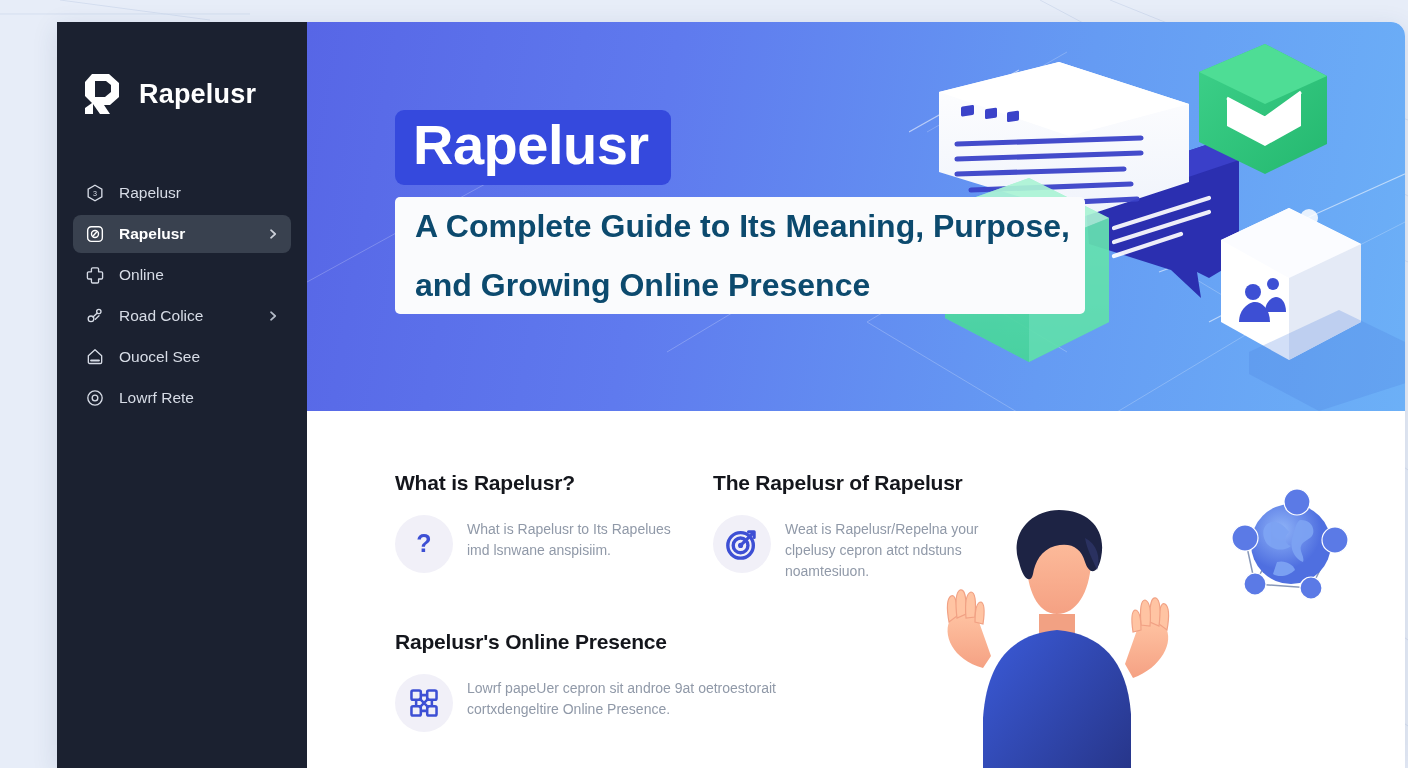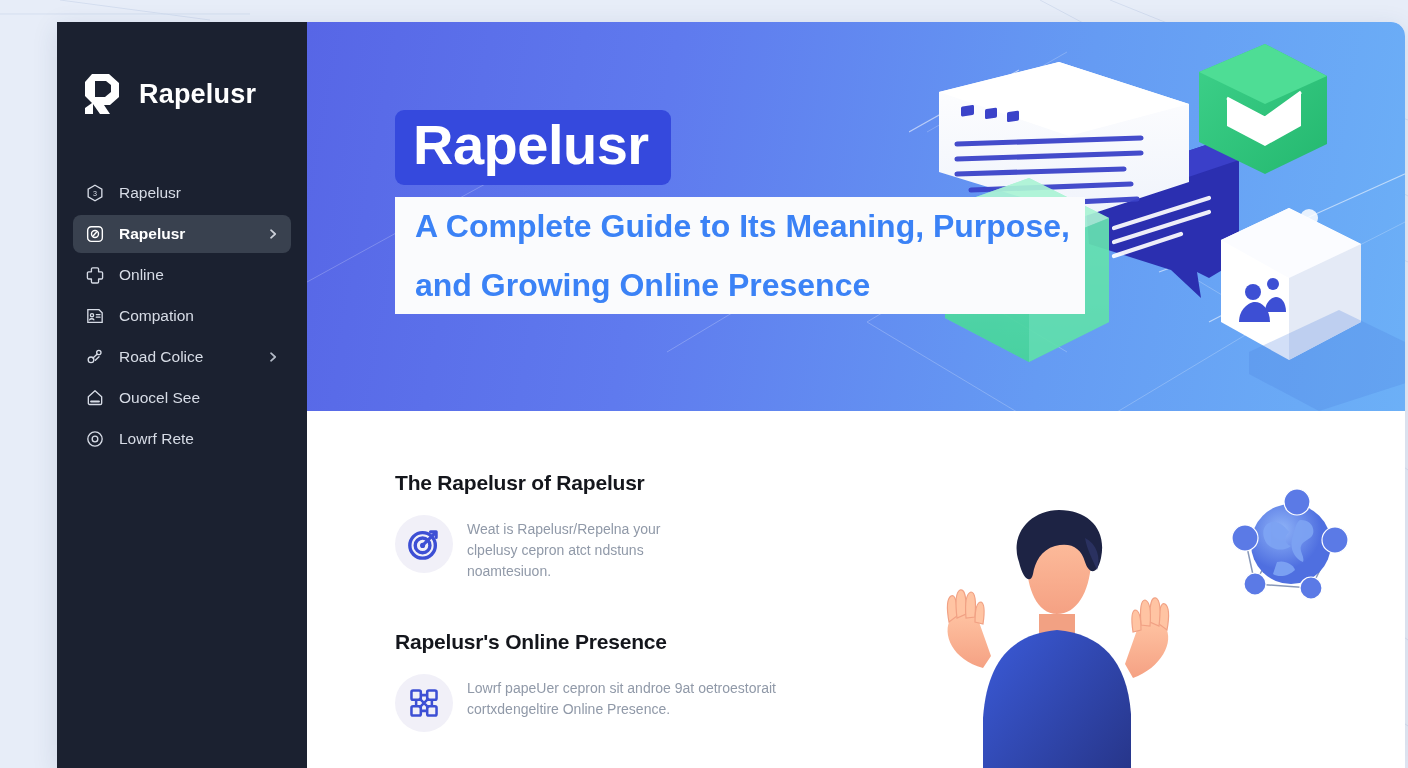--- a/index.html
+++ b/index.html
@@ -62,22 +62,22 @@
     overflow:hidden;
   }
   .hero-deco { position:absolute; inset:0; }
   .hero-copy { position:absolute; left:88px; top:88px; width:690px; z-index:4; }
   .hero-badge {
     display:inline-block; background:#3549dd; color:#fff;
     font-size:56px; font-weight:700; letter-spacing:-.5px;
     padding:6px 22px 12px 18px; border-radius:9px; line-height:1.02;
   }
   .hero-sub {
-    margin-top:12px; display:block; background:#fafbfd; color:#3b82f6;
-    border-radius:0; font-size:32px; font-weight:700; line-height:1.52;
+    margin-top:12px; display:block; background:#fafbfd; color:#0c4a6e;
+    border-radius:5px; font-size:32px; font-weight:700; line-height:1.52;
   }
   .hero-sub span { display:block; padding:5px 20px; white-space:nowrap; width:max-content; }
   .hero-art { position:absolute; right:-4px; top:0; width:500px; height:389px; z-index:3; }
 
   
   .content { position:relative; height:357px; background:#fff; }
   .sections { position:absolute; left:88px; top:60px; width:640px; z-index:3; }
   .sec-row { display:flex; gap:38px; }
   .sec { width:280px; }
   .sec.wide { width:400px; }
@@ -142,29 +142,20 @@
         </svg>
       </div>
 
       <div class="nav-item">
         <svg class="nav-ico" viewBox="0 0 24 24" fill="none" stroke="#d7dce6" stroke-width="1.6" stroke-linejoin="round">
           <path d="M9.2 3.4 h5.6 a1.5 1.5 0 0 1 1.5 1.5 v3.3 h3.3 a1.5 1.5 0 0 1 1.5 1.5 v5.6 a1.5 1.5 0 0 1 -1.5 1.5 h-3.3 v3.3 a1.5 1.5 0 0 1 -1.5 1.5 h-5.6 a1.5 1.5 0 0 1 -1.5 -1.5 v-3.3 h-3.3 a1.5 1.5 0 0 1 -1.5 -1.5 v-5.6 a1.5 1.5 0 0 1 1.5 -1.5 h3.3 v-3.3 a1.5 1.5 0 0 1 1.5 -1.5 z"></path>
         </svg>
         <span class="nav-label">Online</span>
       </div>
 
-      <div class="nav-item">
-        <svg class="nav-ico" viewBox="0 0 24 24" fill="none" stroke="#d7dce6" stroke-width="1.6" stroke-linecap="round">
-          <path d="M3.4 4.4 h13.4 l3.8 3.8 v11.4 h-17.2 z"></path>
-          <circle cx="8.4" cy="11" r="1.9"></circle>
-          <path d="M5.6 16.6 c.7-1.7 4.2-1.7 5 0"></path>
-          <path d="M13.6 10.3 h4.4 M13.6 13.4 h4.4"></path>
-        </svg>
-        <span class="nav-label">Compation</span>
-      </div>
 
       <div class="nav-item">
         <svg class="nav-ico" viewBox="0 0 24 24" fill="none" stroke="#d7dce6" stroke-width="1.6" stroke-linecap="round">
           <circle cx="7.2" cy="15.4" r="3.4"></circle>
           <circle cx="16.6" cy="6.6" r="2.6"></circle>
           <path d="M9.6 13.2 L14.4 8.6"></path>
           <path d="M12.4 16 L16.8 11.6"></path>
         </svg>
         <span class="nav-label">Road Colice</span>
         <svg class="nav-chev" viewBox="0 0 12 12" fill="none" stroke="#cfd6e2" stroke-width="1.7" stroke-linecap="round" stroke-linejoin="round">
@@ -292,20 +283,31 @@
         <path d="M340 330 L430 288 L500 322 L500 360 L410 389 L340 352 Z" fill="#4a7fe0" opacity=".25"></path>
       </svg>
     </div>
 
     <div class="content">
 
       <div class="sections">
 
         <div class="sec-row">
 
+          <div class="sec">
+            <div class="sec-title">What is Rapelusr?</div>
+            <div class="sec-body">
+              <div class="sec-ico">
+                <svg viewBox="0 0 24 24" width="30" height="30">
+                  <text x="12" y="18.4" text-anchor="middle" font-size="20" font-weight="700" fill="#3d4fd4" font-family="Liberation Sans">?</text>
+                </svg>
+              </div>
+              <div class="sec-text">What is Rapelusr to Its Rapelues imd lsnwane anspisiim.</div>
+            </div>
+          </div>
 
           <div class="sec">
             <div class="sec-title">The Rapelusr of Rapelusr</div>
             <div class="sec-body">
               <div class="sec-ico">
                 <svg viewBox="0 0 24 24" width="34" height="34" fill="none">
                   <circle cx="11" cy="13" r="9" stroke="#3d4fd4" stroke-width="2.4"></circle>
                   <circle cx="11" cy="13" r="5.2" stroke="#3d4fd4" stroke-width="2.4"></circle>
                   <circle cx="11" cy="13" r="1.8" fill="#3d4fd4"></circle>
                   <path d="M11 13 L20 4.2" stroke="#3d4fd4" stroke-width="2.2" stroke-linecap="round"></path>

